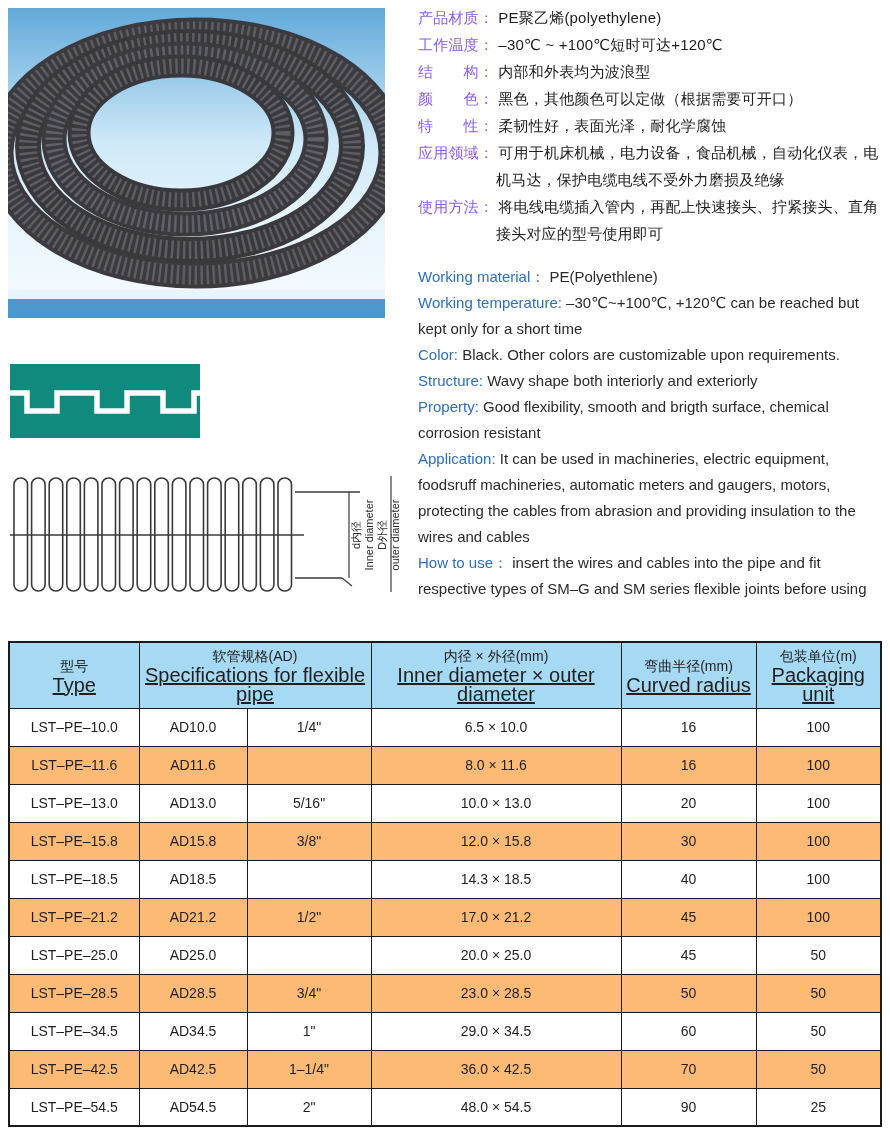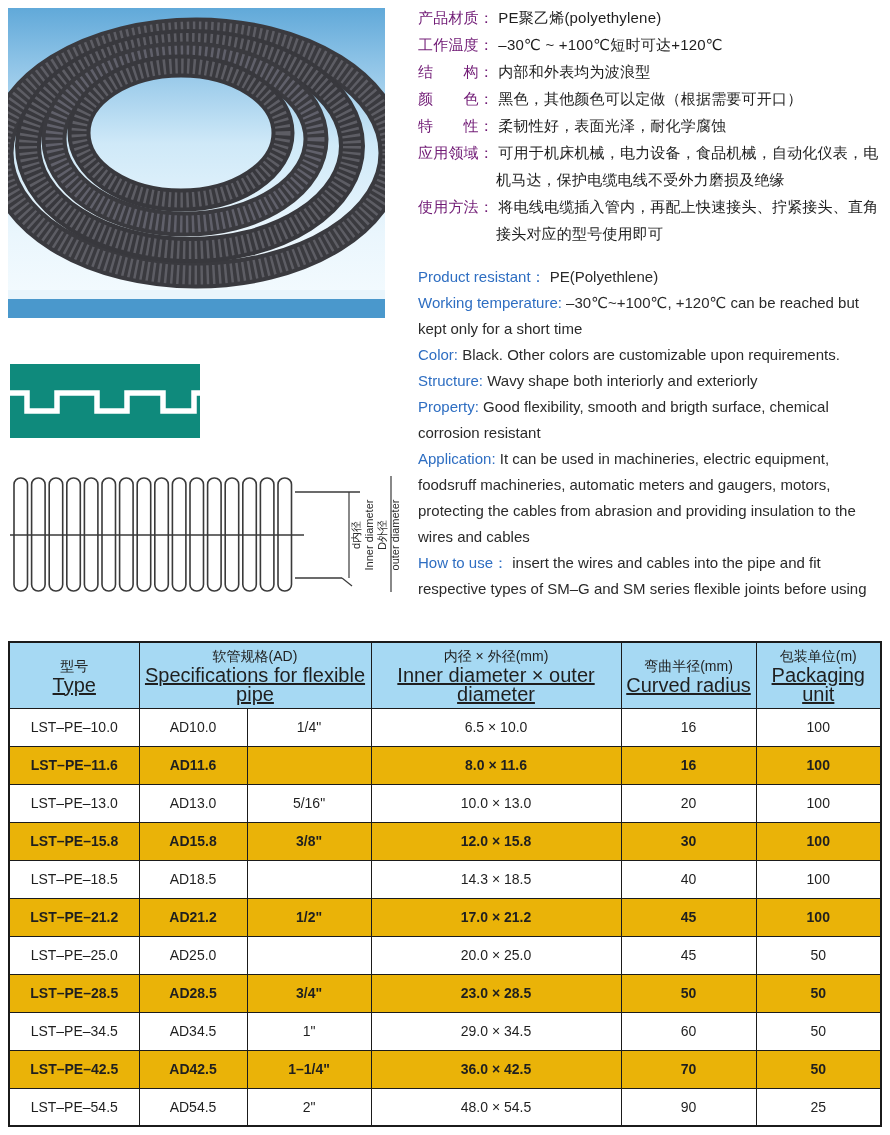--- a/index.html
+++ b/index.html
@@ -20,21 +20,21 @@
 
   
   .specs-cn {
     position:absolute; left:418px; top:4px; width:466px;
   }
   .specs-cn p {
     margin:0; font-size:15px; line-height:27px; color:#1e1e1e;
     padding-left:78px; text-indent:-78px;
     letter-spacing:0.2px;
   }
-  .spec-label { color:#701a75; }
+  .spec-label { color:#8b5cf6; }
 
   
   .specs-en {
     position:absolute; left:418px; top:264px; width:470px;
   }
   .specs-en p {
     margin:0; font-size:15px; line-height:26px; color:#2a2a2a;
   }
   .specs-en .spec-label { color:#2e6ec2; }
 
@@ -66,21 +66,21 @@
     border:1.5px solid #1b1b1b;
     text-align:center; vertical-align:middle;
     font-size:14px; color:#1f1f1f;
     padding:0 4px;
   }
   .spec-table thead th {
     background:#a6d9f3;
     height:66px; font-weight:normal;
   }
   .spec-table tbody td { height:38px; background:#ffffff; }
-  .spec-table tbody tr.alt td { background:#eab308;font-weight:bold; }
+  .spec-table tbody tr.alt td { background:#fdba74; }
   .h-cn { font-size:14px; line-height:20px; }
   .h-en { font-size:20px; line-height:19px;text-decoration:underline; }
 </style>
 </head>
 <body>
 
 <div class="photo">
   <svg viewBox="0 0 377 310" preserveAspectRatio="none">
     <defs>
       <linearGradient id="skyGrad" x1="0" y1="0" x2="0" y2="1">
@@ -112,21 +112,21 @@
     <p><span class="spec-label">产品材质：</span><span class="spec-text"> PE聚乙烯(polyethylene)</span></p>
     <p><span class="spec-label">工作温度：</span><span class="spec-text"> –30℃ ~ +100℃短时可达+120℃</span></p>
     <p><span class="spec-label">结　　构：</span><span class="spec-text"> 内部和外表均为波浪型</span></p>
     <p><span class="spec-label">颜　　色：</span><span class="spec-text"> 黑色，其他颜色可以定做（根据需要可开口）</span></p>
     <p><span class="spec-label">特　　性：</span><span class="spec-text"> 柔韧性好，表面光泽，耐化学腐蚀</span></p>
     <p><span class="spec-label">应用领域：</span><span class="spec-text"> 可用于机床机械，电力设备，食品机械，自动化仪表，电机马达，保护电缆电线不受外力磨损及绝缘</span></p>
     <p><span class="spec-label">使用方法：</span><span class="spec-text"> 将电线电缆插入管内，再配上快速接头、拧紧接头、直角接头对应的型号使用即可</span></p>
   </div>
 
 <div class="specs-en" id="specs-en">
-    <p><span class="spec-label">Product resistant：</span><span class="spec-text"> PE(Polyethlene)</span></p>
+    <p><span class="spec-label">Working material：</span><span class="spec-text"> PE(Polyethlene)</span></p>
     <p><span class="spec-label">Working temperature:</span><span class="spec-text"> –30℃~+100℃, +120℃ can be reached but kept only for a short time</span></p>
     <p><span class="spec-label">Color:</span><span class="spec-text"> Black. Other colors are customizable upon requirements.</span></p>
     <p><span class="spec-label">Structure:</span><span class="spec-text"> Wavy shape both interiorly and exteriorly</span></p>
     <p><span class="spec-label">Property:</span><span class="spec-text"> Good flexibility, smooth and brigth surface, chemical corrosion resistant</span></p>
     <p><span class="spec-label">Application:</span><span class="spec-text"> It can be used in machineries, electric equipment, foodsruff machineries, automatic meters and gaugers, motors, protecting the cables from abrasion and providing insulation to the wires and cables</span></p>
     <p><span class="spec-label">How to use：</span><span class="spec-text"> insert the wires and cables into the pipe and fit respective types of SM–G and SM series flexible joints before using</span></p>
   </div>
 
 <div class="wave">
   <svg viewBox="0 0 190 74" preserveAspectRatio="none">

